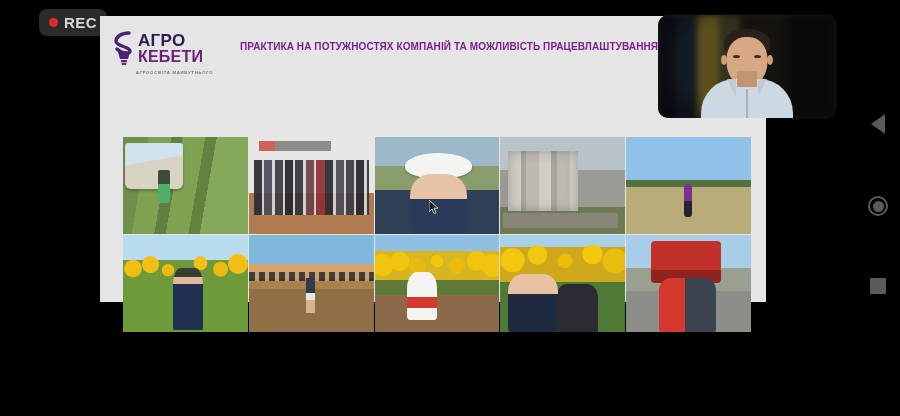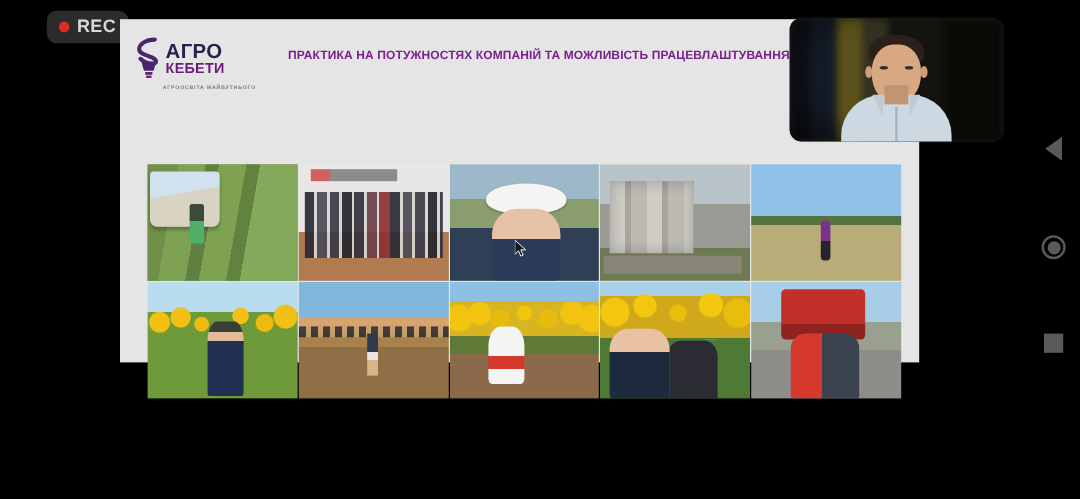--- a/index.html
+++ b/index.html
@@ -28,21 +28,21 @@
     background:#e5e5e5;
   }
 
   
   .logo-block{ position:absolute; left:12px; top:14px; width:125px; }
   .logo-row{ display:flex; align-items:center; gap:3px; }
   .logo-mark{ width:23px; height:36px; position:relative; flex:0 0 23px; }
   .logo-mark svg{ display:block; }
   .logo-words{ display:flex; flex-direction:column; line-height:1.0; }
   .logo-agro{ font-size:17px; font-weight:800; color:#2d1d4e; letter-spacing:.3px; }
-  .logo-kebety{ font-size:12px; font-weight:800; color:#6b1d7a; letter-spacing:.2px; }
+  .logo-kebety{ font-size:16px; font-weight:800; color:#6b1d7a; letter-spacing:.2px; }
   .logo-tag{
     margin-top:4px; text-align:center;
     font-size:4.3px; font-weight:700; color:#7a6e86; letter-spacing:.7px;
   }
 
   
   .slide-title{
     position:absolute; left:140px; top:24px; width:420px;
     color:#7b1f8e; font-size:10px; font-weight:800;
     line-height:1.42; letter-spacing:.1px;

